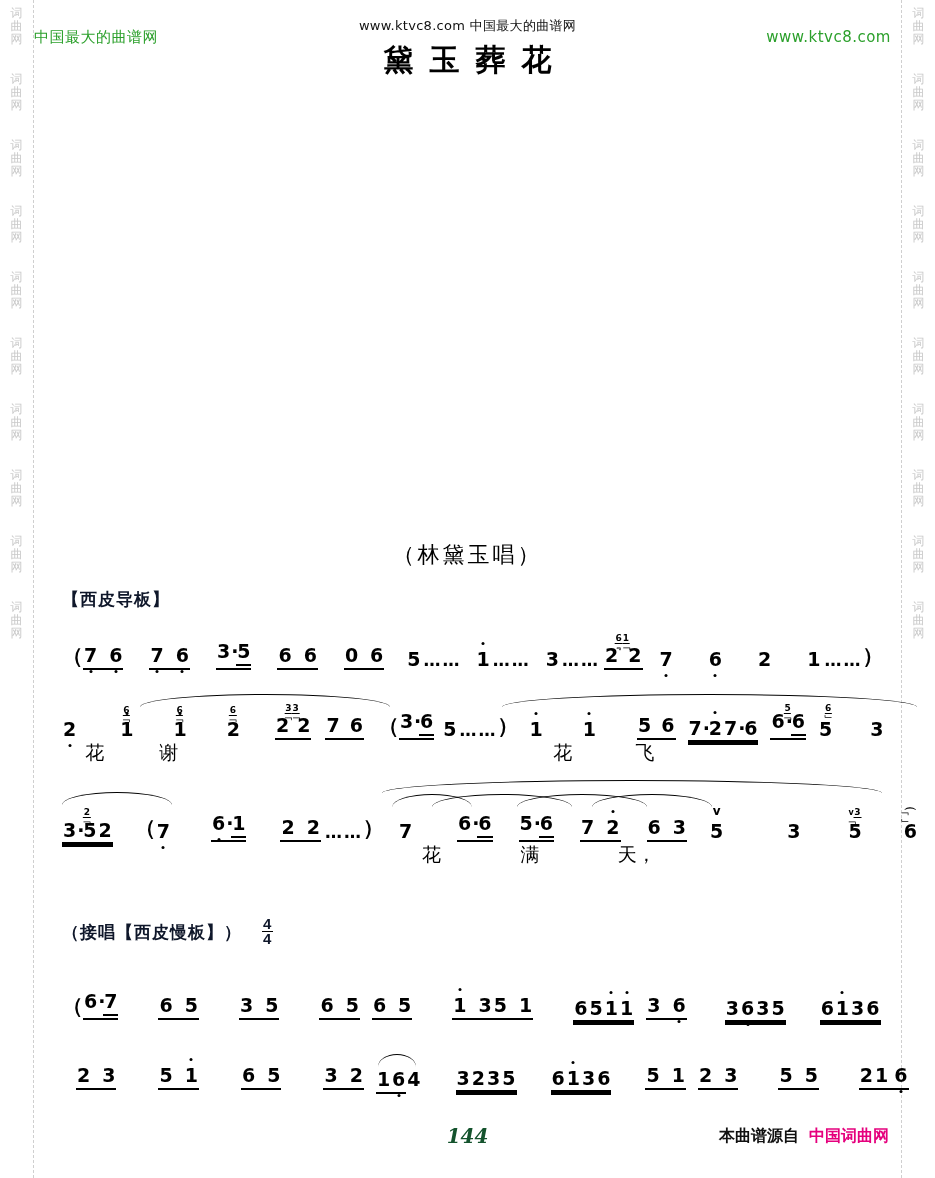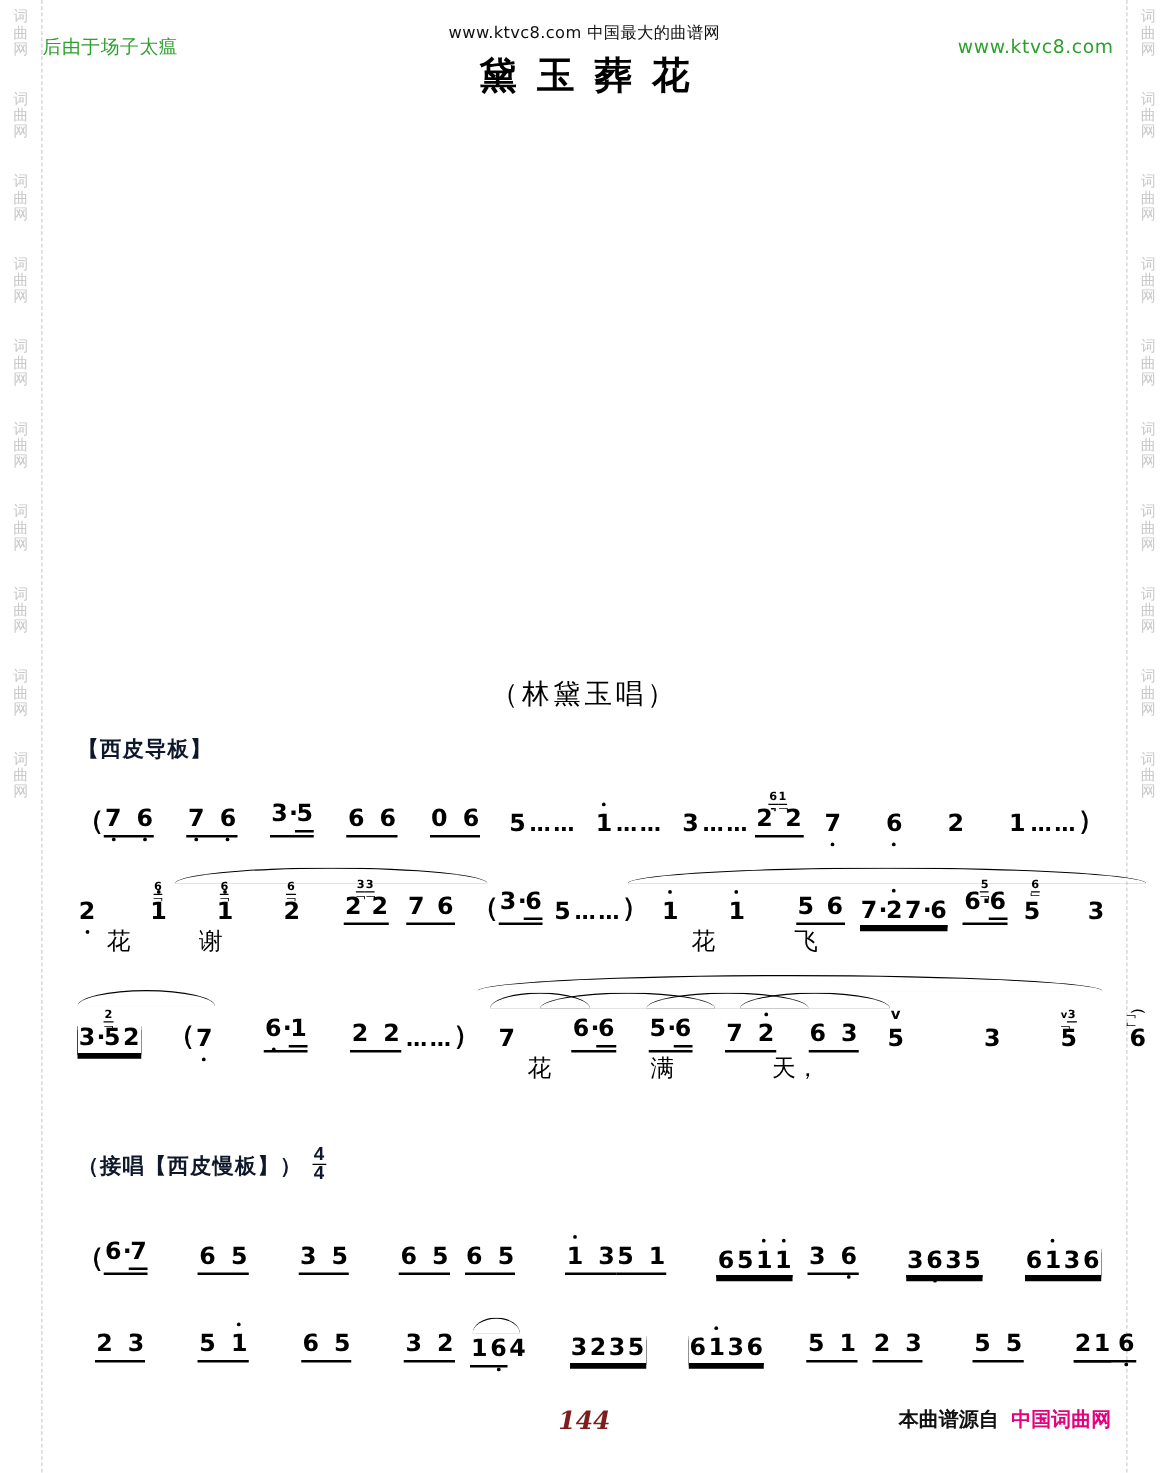--- a/index.html
+++ b/index.html
@@ -73,21 +73,21 @@
     font-size:22px;letter-spacing:3px;color:#000;
   }
 
   
   .banpai{
     position:absolute;left:62px;z-index:2;
     font-family:Liberation Sans, sans-serif;
     font-weight:700;font-size:17px;color:#0f172a;letter-spacing:1px;
   }
   .banpai.b1{top:588px;}
-  .banpai.b2{top:918px;display:flex;align-items:center;gap:6px;}
+  .banpai.b2{top:918px;display:flex;align-items:center;gap:18px;}
   .meter{
     display:inline-flex;flex-direction:column;align-items:center;
     font-size:15px;line-height:.95;font-weight:700;margin-left:2px;
     transform:translateY(-1px);
   }
   .meter .num{border-bottom:1.6px solid #000;padding:0 1px;}
   .meter .den{padding:0 1px;}
 
   
   .staff{position:absolute;left:62px;right:52px;z-index:2;}
@@ -151,21 +151,21 @@
     position:relative;height:26px;
     font-family:"DejaVu Serif","Liberation Serif",serif;
     font-size:19px;color:#000;
   }
   .lyr{position:absolute;bottom:0;transform:translateX(-50%);white-space:nowrap;}
 
   
   .pagenum{
     position:absolute;left:0;right:0;top:1124px;text-align:center;
     font-family:"DejaVu Serif","Liberation Serif",serif;
-    font-style:italic;font-weight:700;font-size:20px;color:#7f1d1d;z-index:2;
+    font-style:italic;font-weight:700;font-size:20px;color:#14532d;z-index:2;
   }
   .source{
     position:absolute;right:46px;top:1126px;z-index:3;
     font-family:"DejaVu Sans","Liberation Sans",sans-serif;
     font-weight:700;font-size:16px;color:#111;white-space:nowrap;
   }
   .source .brand{color:#e5007d;margin-left:10px;}
 </style>
 </head>
 <body>
@@ -271,21 +271,21 @@
         <span>曲</span>
         <span>网</span>
       </div>
     <div class="wm">
         <span>词</span>
         <span>曲</span>
         <span>网</span>
       </div>
   </div>
 
-  <div class="wm-left-top">后由于场子太瘟</div>
+  <div class="wm-left-top">中国最大的曲谱网</div>
   <div class="wm-center-top">www.ktvc8.com  中国最大的曲谱网</div>
   <div class="wm-right-top">www.ktvc8.com</div>
 
   <div class="title">黛玉葬花</div>
 
 
   <div class="performer">（林黛玉唱）</div>
 
   <div class="banpai b1">【西皮导板】</div>
 

